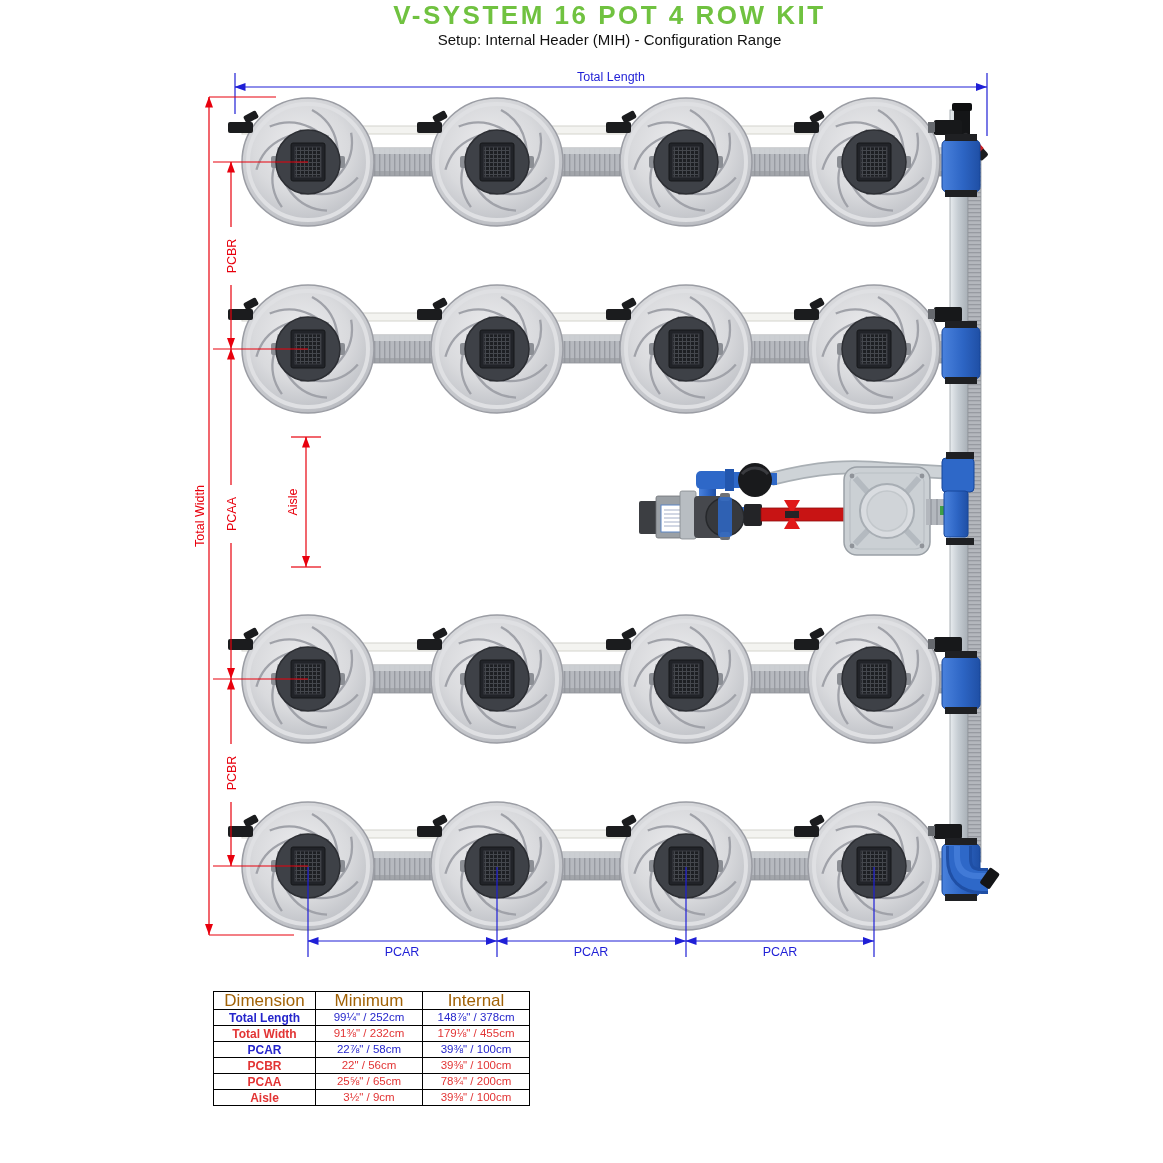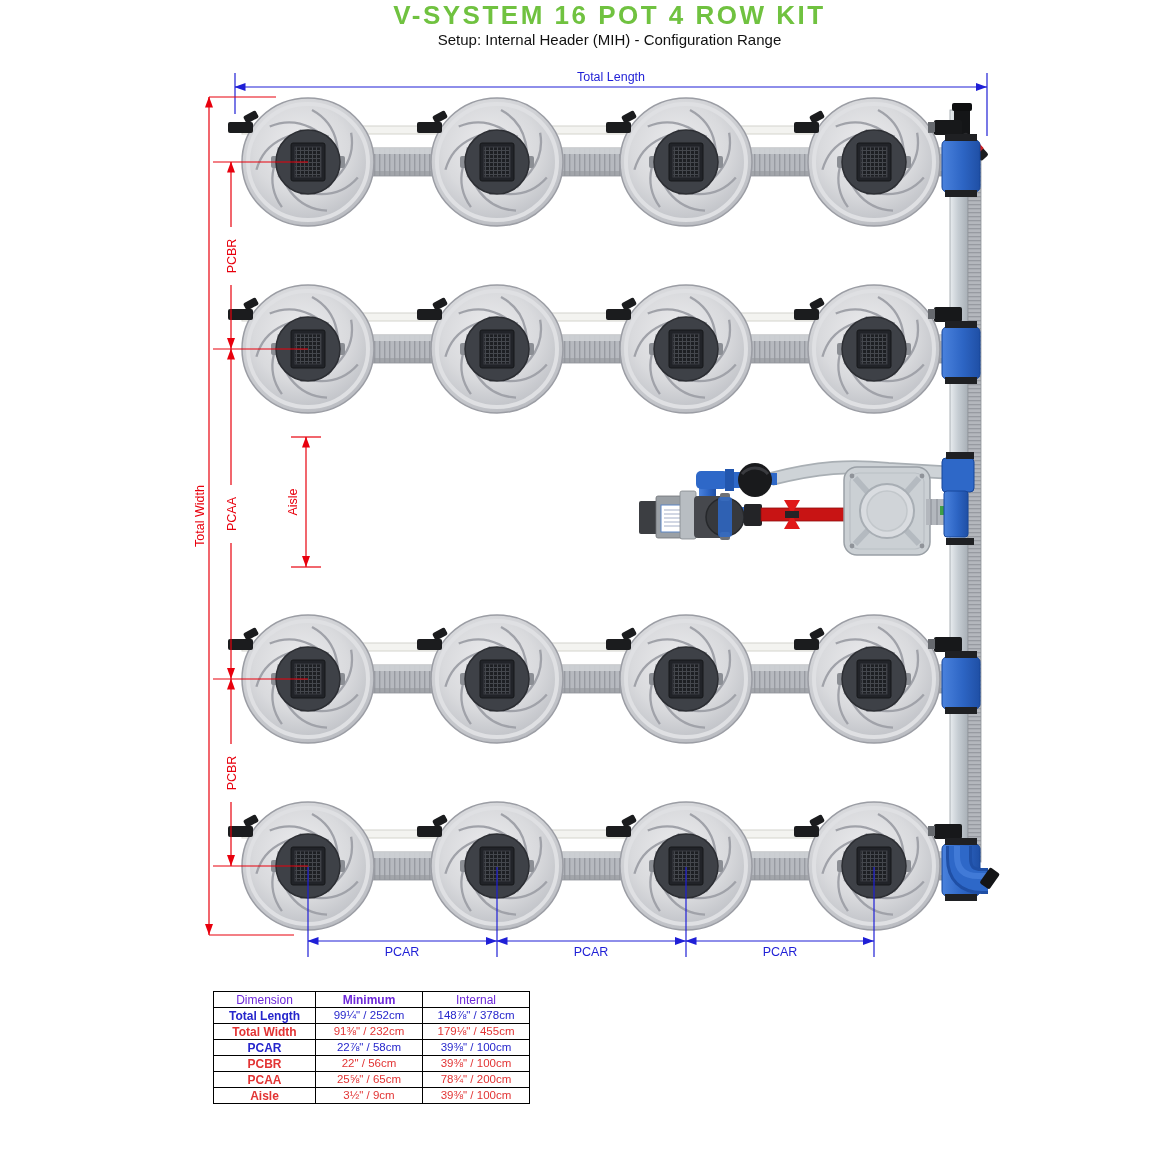--- a/index.html
+++ b/index.html
@@ -8,21 +8,21 @@
   .hdr{position:absolute;top:0;left:0;width:100%;text-align:center;}
   .title{font-size:26px;font-weight:700;letter-spacing:2.5px;line-height:1.05;margin-top:2px;}
   .subtitle{font-size:15px;color:#111;margin-top:2px;}
   svg.diagram{position:absolute;left:0;top:0;width:1163px;height:1163px;}
   table.dims{position:absolute;left:185px;top:991px;border-collapse:collapse;background:#fff;
              font-family:"Liberation Sans",sans-serif;}
   table.dims td{border:1.6px solid #000;text-align:center;vertical-align:middle;
                 padding:0 3px;height:15px;font-size:11.5px;line-height:1;}
   table.dims td.dimname{font-weight:700;font-size:12px;width:95px;}
   table.dims td.val{width:100px;}
-  table.dims tr.hrow td{font-size:12px;color:#6d28d9;font-weight:400;}
+  table.dims tr.hrow td{font-size:17px;color:#a16207;font-weight:400;}
   .c-blue{color:#2626cc;}
   .c-red{color:#e23434;}
 </style>
 </head>
 <body>
 
 <div class="page">
 
   <div class="hdr">
     <div class="title" id="titleEl" style="color: rgb(112, 194, 64);">V-SYSTEM 16 POT 4 ROW KIT</div>
@@ -338,21 +338,21 @@
       <text x="374" y="956" font-size="12.5" fill="#1f1fd6" text-anchor="middle">PCAR</text>
       <text x="563" y="956" font-size="12.5" fill="#1f1fd6" text-anchor="middle">PCAR</text>
       <text x="752" y="956" font-size="12.5" fill="#1f1fd6" text-anchor="middle">PCAR</text>
     </g>
   </svg>
 
   <table class="dims">
     <tbody id="tblBody">
         <tr class="hrow">
           <td class="dimname" style="font-weight: 400;">Dimension</td>
-          <td class="val" style="font-weight: 700;">Minimum</td>
+          <td class="val" style="font-weight: 400;">Minimum</td>
           <td class="val" style="font-weight: 400;">Internal</td>
         </tr>
         <tr>
           <td class="dimname c-blue">Total Length</td>
           <td class="val c-blue">99¼" / 252cm</td>
           <td class="val c-blue">148⅞" / 378cm</td>
         </tr>
         <tr>
           <td class="dimname c-red">Total Width</td>
           <td class="val c-red">91⅜" / 232cm</td>

